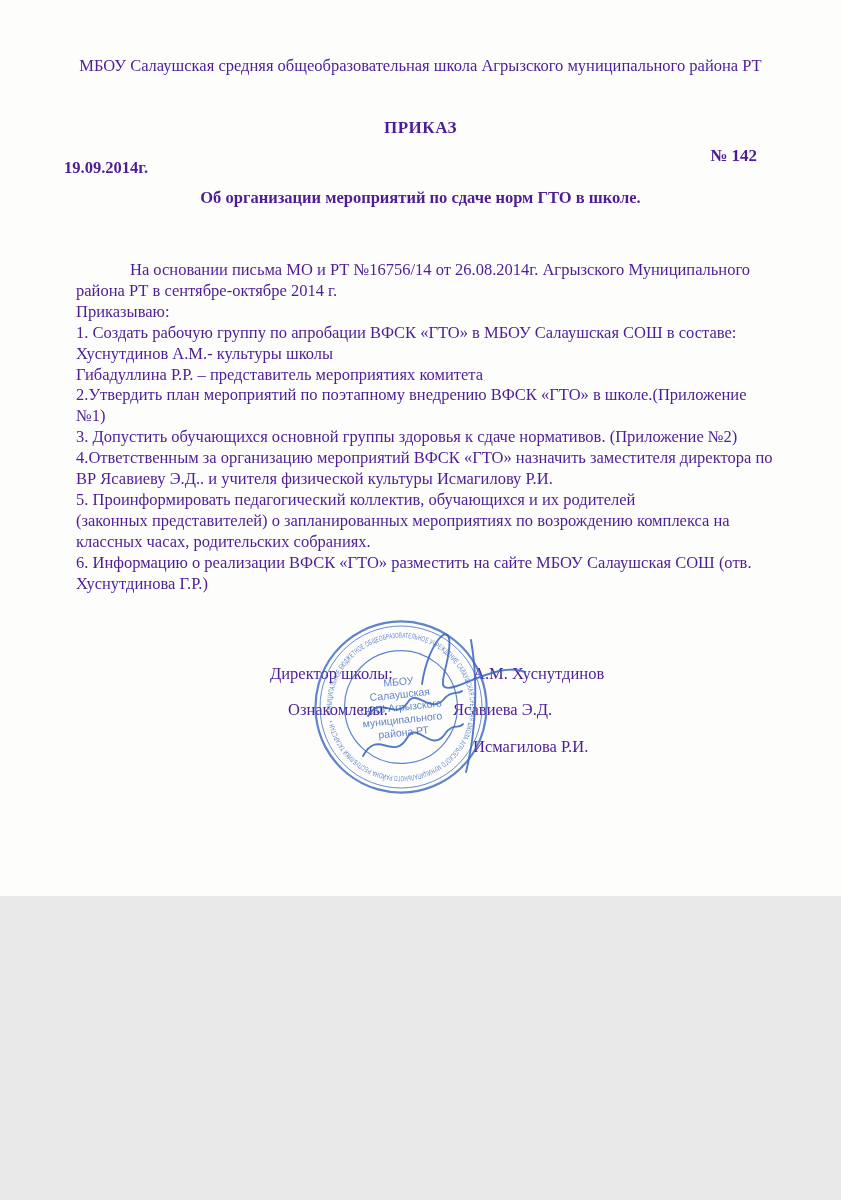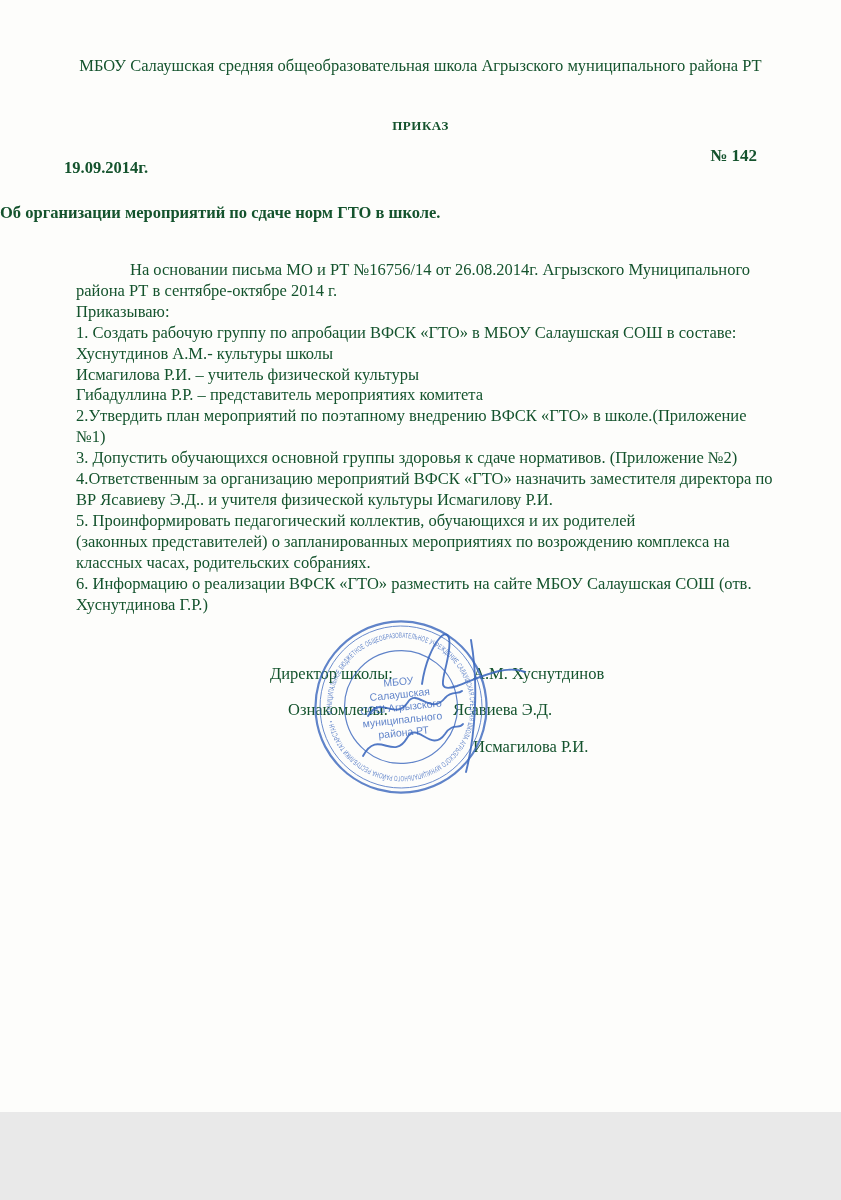--- a/index.html
+++ b/index.html
@@ -1,44 +1,44 @@
 <!DOCTYPE html>
 <html><head>
 <meta charset="utf-8">
 <style>
   html, body { margin: 0; padding: 0; background: #e9e9e9; }
   .page {
     position: relative;
     width: 841px;
-    height: 1112px;
+    height: 896px;
     margin: 0 auto;
     background: #fdfdfb;
     font-family: "Liberation Serif", "DejaVu Serif", serif;
-    color: #14532d;
+    color: #4c1d95;
     overflow: hidden;
   }
   .doc-header {
     position: absolute; top: 56px; left: 40px; right: 40px;
     text-align: center; font-size: 16.5px;
   }
   .doc-title {
     position: absolute; top: 118px; left: 0; right: 0;
-    text-align: center; font-weight: bold; font-size: 13px; letter-spacing: 0.5px;
+    text-align: center; font-weight: bold; font-size: 17px; letter-spacing: 0.5px;
   }
   .doc-number {
     position: absolute; top: 146px; right: 84px;
     font-weight: bold; font-size: 17px;
   }
   .doc-date {
     position: absolute; top: 158px; left: 64px;
     font-size: 16.5px; font-weight: bold;
   }
   .doc-subject {
-    position: absolute; top: 203px; left: 0; right: 0;
-    font-weight: bold; font-size: 16.5px;
+    position: absolute; top: 188px; left: 0; right: 0;
+    text-align: center; font-weight: bold; font-size: 16.5px;
   }
   .doc-body {
     position: absolute; top: 260px; left: 76px; width: 716px;
     font-size: 16.5px; line-height: 20.9px; text-align: left;
   }
   .doc-body p { margin: 0; }
   .doc-body p.indent { text-indent: 54px; }
   .sig-text { position: absolute; font-size: 16.5px; white-space: nowrap; }
   .lbl-director { top: 664px; left: 270px; }
   .name-director { top: 664px; left: 473px; }
@@ -77,21 +77,20 @@
   <div class="doc-date">19.09.2014г.</div>
 
   <div class="doc-subject">Об организации мероприятий по сдаче норм ГТО в школе.</div>
 
   <div class="doc-body">
     <p class="indent">На основании письма МО и РТ №16756/14 от 26.08.2014г. Агрызского Муниципального</p>
     <p>района РТ в сентябре-октябре 2014 г.</p>
     <p>Приказываю:</p>
     <p>1. Создать рабочую группу по апробации ВФСК «ГТО»  в МБОУ Салаушская СОШ в составе:</p>
     <p>Хуснутдинов А.М.- культуры школы</p>
-    <p>Исмагилова Р.И. – учитель физической культуры</p>
     <p>Гибадуллина Р.Р. – представитель мероприятиях комитета</p>
     <p>2.Утвердить план мероприятий по поэтапному внедрению ВФСК «ГТО» в школе.(Приложение</p>
     <p>№1)</p>
     <p>3. Допустить обучающихся основной группы здоровья к сдаче нормативов. (Приложение №2)</p>
     <p>4.Ответственным за организацию мероприятий ВФСК «ГТО» назначить заместителя директора по</p>
     <p>ВР Ясавиеву Э.Д.. и учителя физической культуры Исмагилову Р.И.</p>
     <p>5. Проинформировать педагогический коллектив, обучающихся и их родителей</p>
     <p>(законных представителей) о запланированных мероприятиях по возрождению комплекса на</p>
     <p>классных часах, родительских собраниях.</p>
     <p>6. Информацию о реализации  ВФСК «ГТО» разместить на сайте МБОУ Салаушская СОШ (отв.</p>

